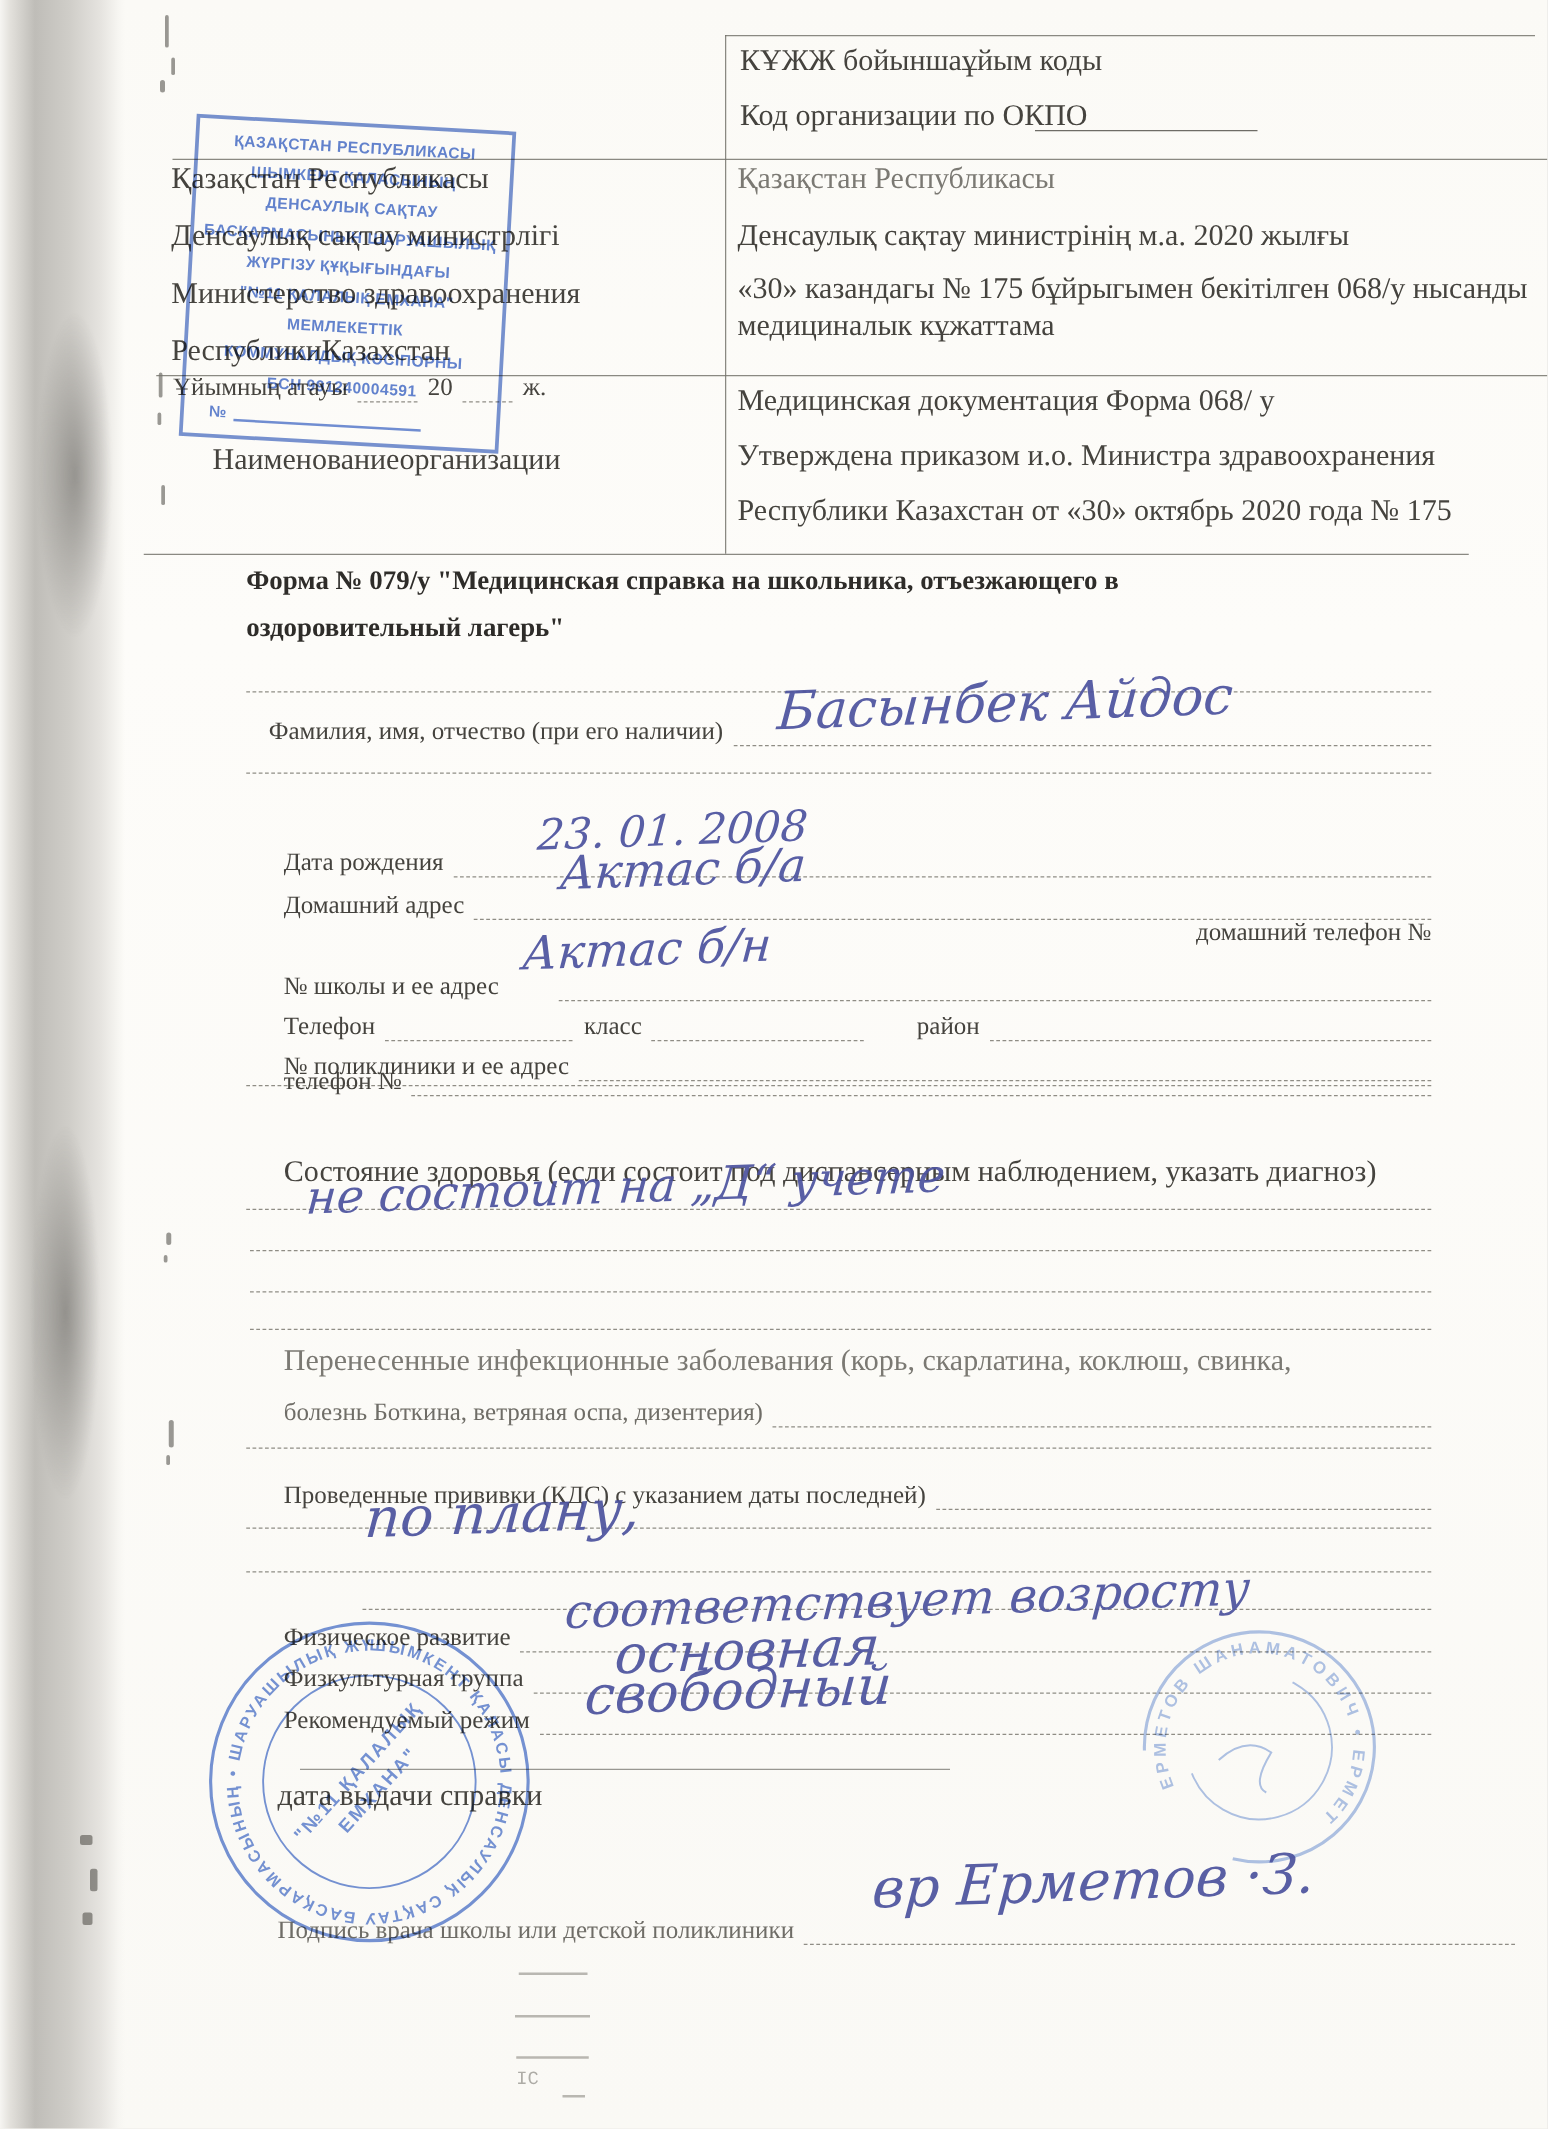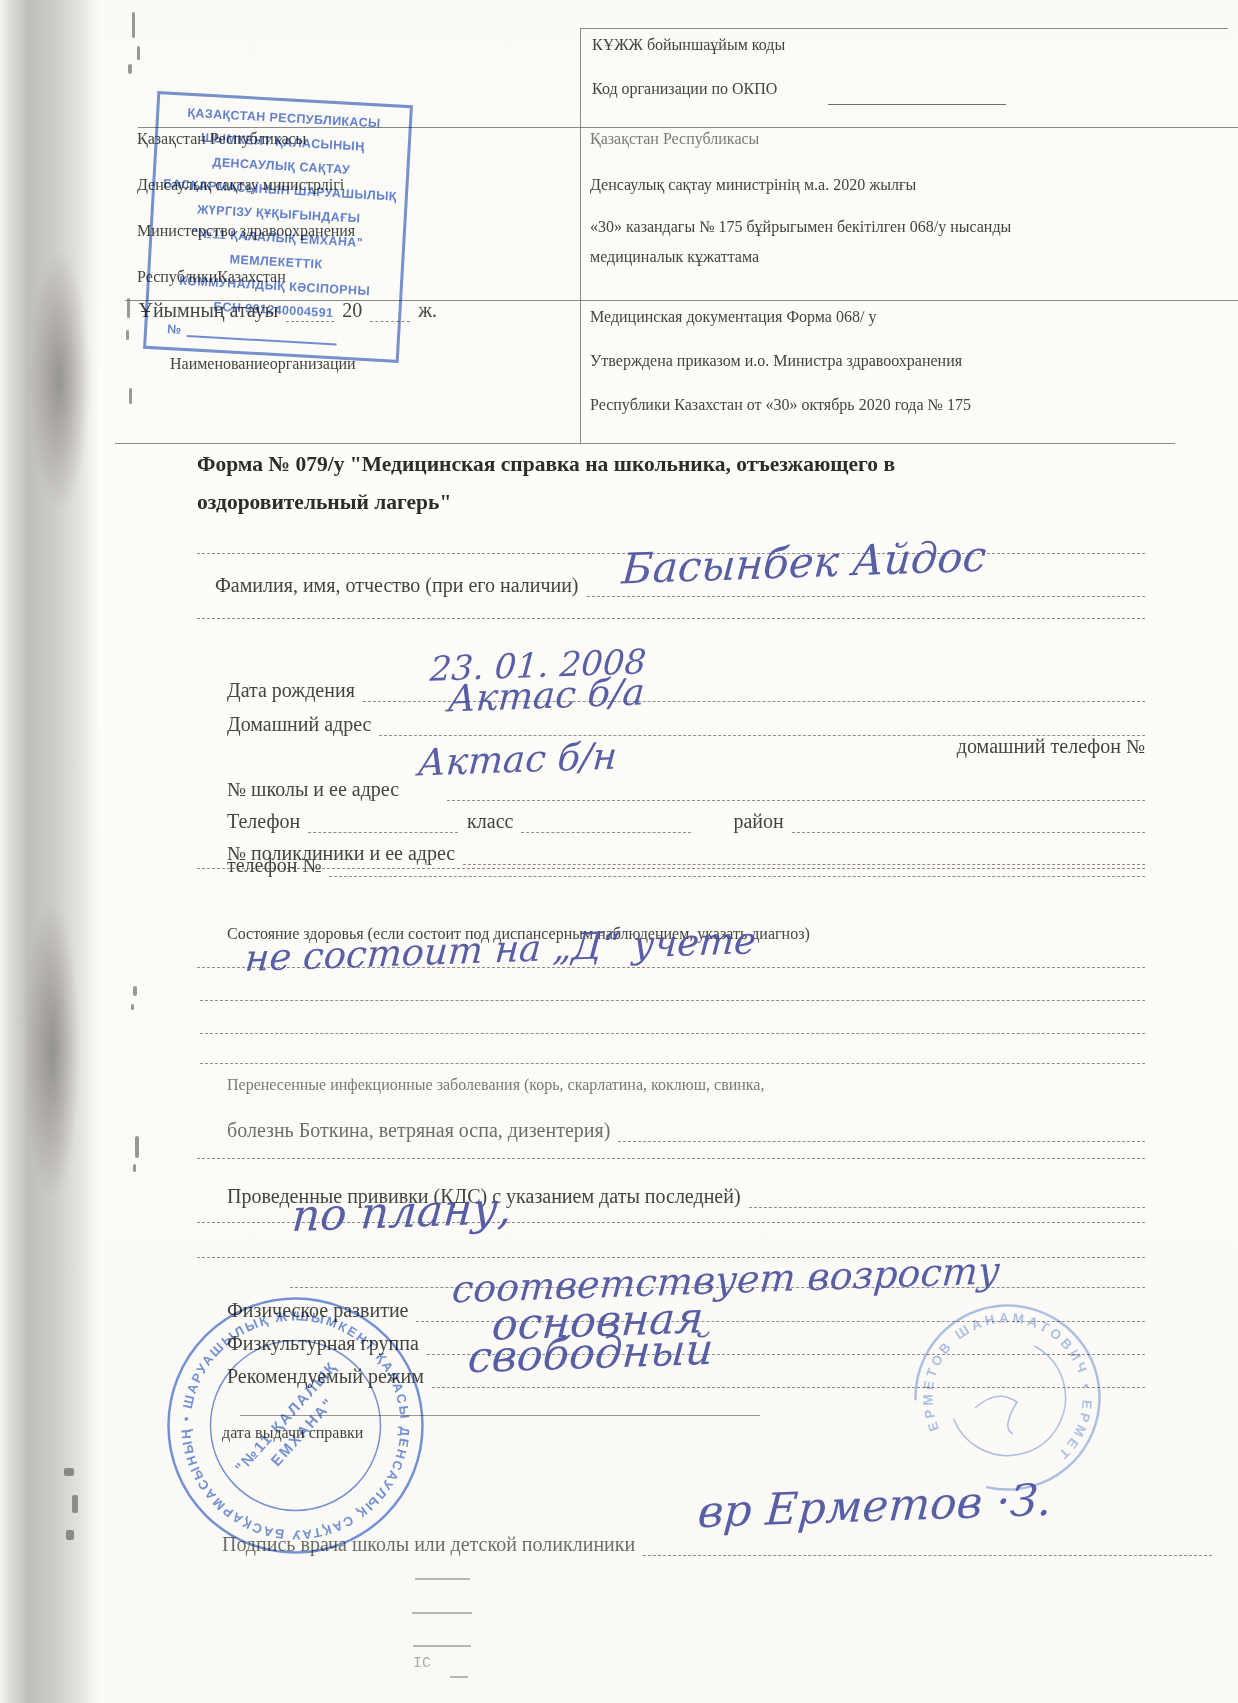--- a/index.html
+++ b/index.html
@@ -7,21 +7,21 @@
   .abs{position:absolute;}
   
   #scanband{left:0;top:0;width:100px;height:1703px;background:linear-gradient(90deg,#f6f5f2 0px,#e3e1dc 8px,#bfbdb8 28px,#cfcdc8 55px,#e5e3df 80px,#f7f6f2 95px,rgba(252,251,248,0) 100px);}
   .blotch{position:absolute;background:radial-gradient(closest-side,rgba(90,88,84,.5),rgba(90,88,84,0));border-radius:50%;filter:blur(1px);}
   .mark{position:absolute;background:#4a4842;opacity:.55;border-radius:2px;filter:blur(.4px);}
   .bleeddash{position:absolute;height:2px;background:#8d8b84;opacity:.6;}
   
   .hline{position:absolute;height:1px;background:#76746d;opacity:.85;}
   .vline{position:absolute;width:1px;background:#76746d;opacity:.85;}
   
-  .pt{position:absolute;font-size:16px;white-space:nowrap;color:#45433e;}
+  .pt{position:absolute;font-size:24px;white-space:nowrap;color:#45433e;}
   .pt.faded{color:#7b7973;}
   .solidline{position:absolute;height:1px;background:#6e6c66;}
   #title{position:absolute;font-weight:bold;font-size:21.5px;color:#2e2c29;white-space:nowrap;}
   
   .row{position:absolute;display:flex;align-items:flex-end;height:34px;}
   .row .lbl{font-size:20px;white-space:nowrap;color:#45433e;}
   .row .lbl.faded{color:#6f6d67;}
   .fill{flex:1;border-bottom:1px dashed #8f8d85;height:100%;margin-left:8px;}
   .fillfix{border-bottom:1px dashed #8f8d85;height:100%;margin-left:8px;}
   .dline{position:absolute;height:0;border-top:1px dashed #8f8d85;}

